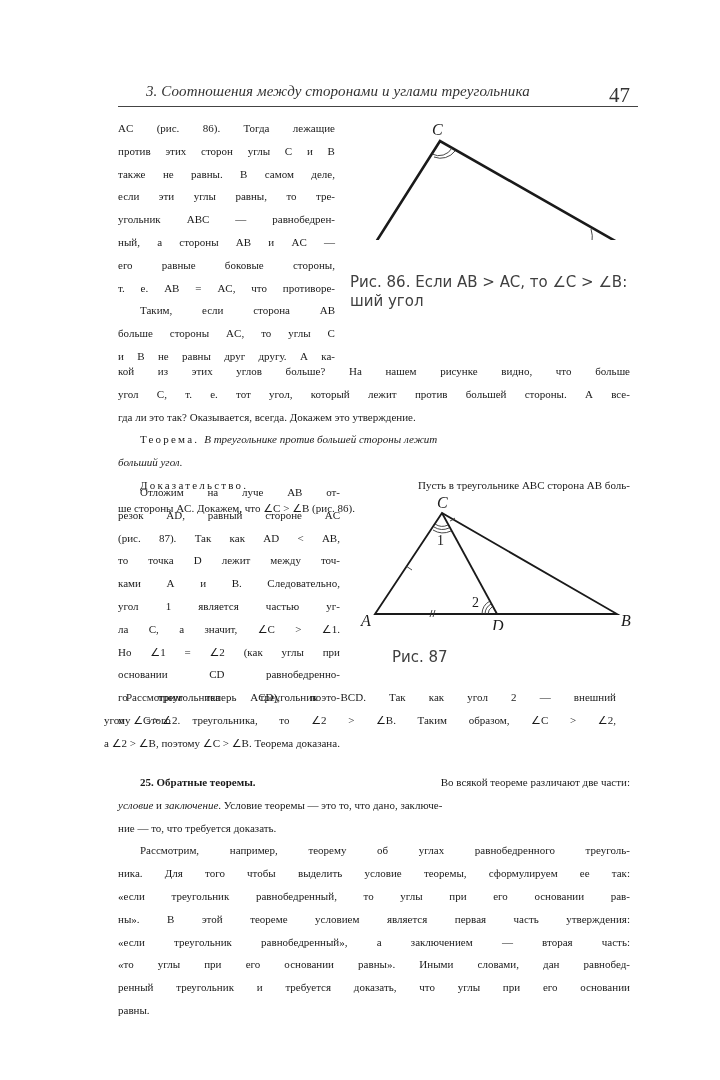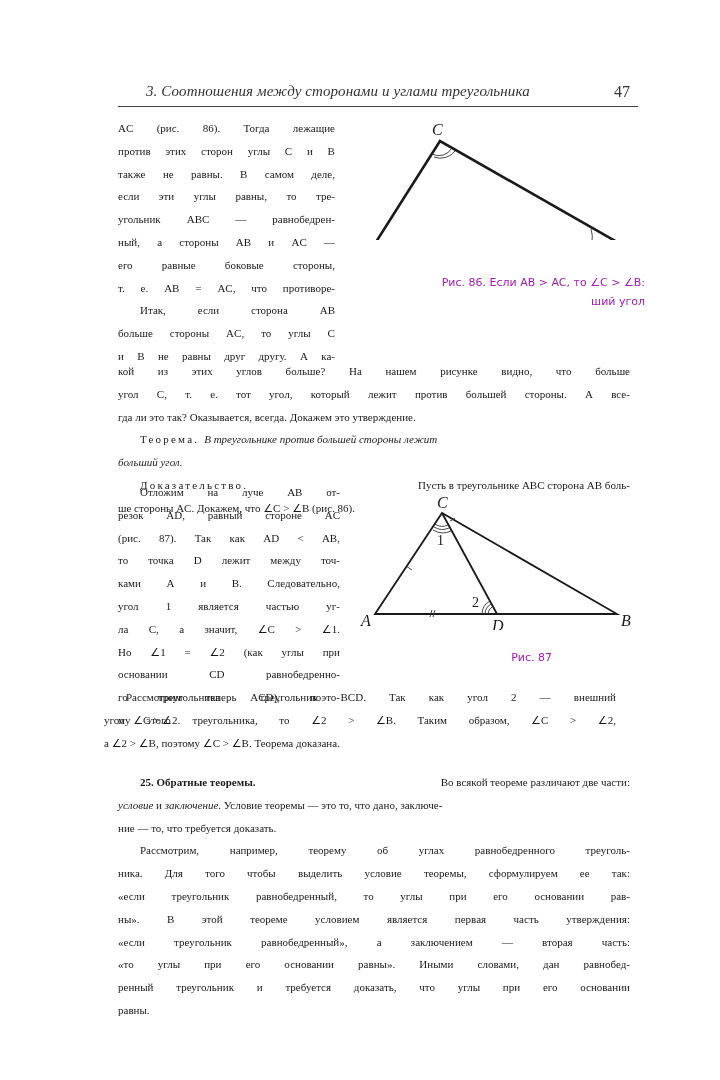--- a/index.html
+++ b/index.html
@@ -2,30 +2,30 @@
 <html><head>
 <meta charset="utf-8">
 <style>
   html, body { margin:0; padding:0; background:#ffffff; }
   body { width:720px; height:1080px; position:relative; overflow:hidden;
          font-family:"DejaVu Serif","Liberation Serif",serif; color:#1a1a1a; }
   .page { position:absolute; left:0; top:0; width:720px; height:1080px; }
   .header { position:absolute; left:118px; top:80px; width:520px; height:26px;
             border-bottom:1px solid #444; font-family:"Liberation Serif",serif; }
   .header .title { position:absolute; left:28px; top:3px; font-style:italic; font-size:15px; color:#333; letter-spacing:0.1px; }
-  .header .pnum { position:absolute; right:8px; top:3px; font-size:16px; color:#333; }
+  .header .pnum { position:absolute; right:8px; top:3px; font-size:21px; color:#333; }
   .tx { position:absolute; font-family:"Liberation Serif",serif; font-size:11px; line-height:22.8px; color:#1a1a1a; }
   .ln { white-space:nowrap; display:flex; justify-content:space-between; height:22.8px; }
   .ln.last { justify-content:flex-start; gap:5px; }
   .ln.indent { padding-left:22px; }
   .sp { letter-spacing:2.2px; }
   .it { font-style:italic; }
   .bold { font-weight:bold; }
   .fig { position:absolute; }
-  .cap { position:absolute; font-family:"DejaVu Sans","Liberation Sans",sans-serif; font-size:11px; line-height:19px; color:#a21caf; text-align:right; }
+  .cap { position:absolute; font-family:"DejaVu Sans","Liberation Sans",sans-serif; font-size:15px; line-height:19px; color:#404040; text-align:left; }
   svg text { font-family:"Liberation Serif",serif; font-style:italic; font-size:16px; fill:#1a1a1a; }
 </style>
 </head>
 <body>
 
 <div class="page">
 
   <div class="header">
     <span class="title">3. Соотношения между сторонами и углами треугольника</span>
     <span class="pnum">47</span>
@@ -88,21 +88,21 @@
     <div class="ln">
         <span>т.</span>
         <span>е.</span>
         <span>AB</span>
         <span>=</span>
         <span>AC,</span>
         <span>что</span>
         <span>противоре-</span>
       </div>
     <div class="ln indent">
-        <span>Итак,</span>
+        <span>Таким,</span>
         <span>если</span>
         <span>сторона</span>
         <span>AB</span>
       </div>
     <div class="ln">
         <span>больше</span>
         <span>стороны</span>
         <span>AC,</span>
         <span>то</span>
         <span>углы</span>

